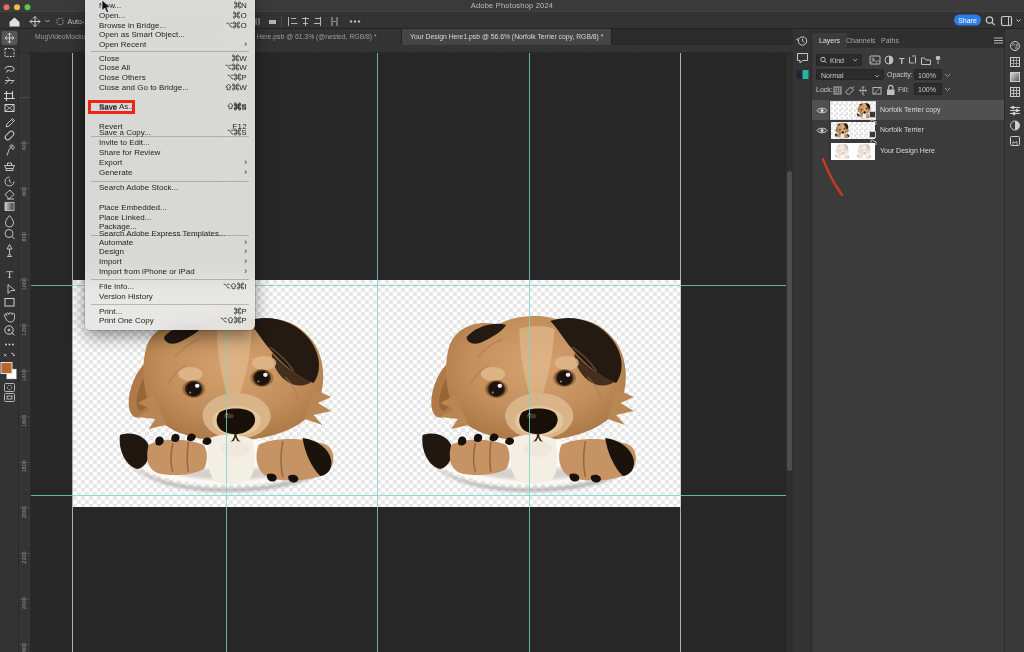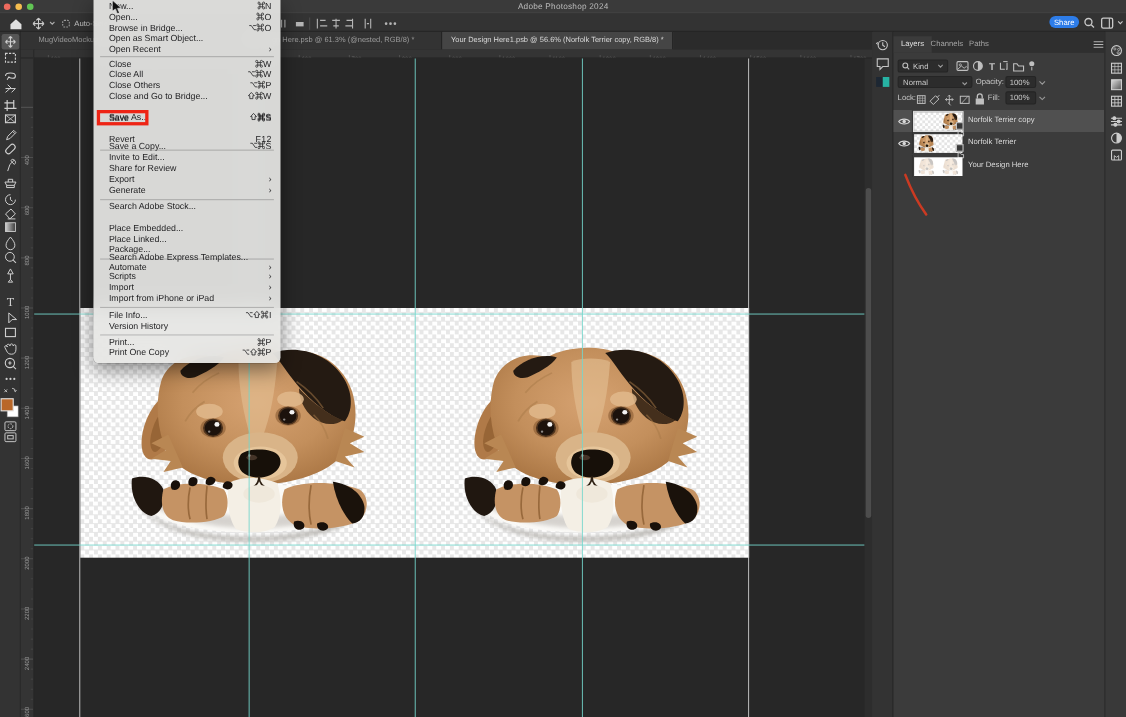--- a/index.html
+++ b/index.html
@@ -552,21 +552,21 @@
         <span class="lab">Place Linked...</span>
       </div>
     <div class="mi" style="top:222.45px;">
         <span class="lab">Package...</span>
       </div>
     <div class="mi" style="top:237.65px;">
         <span class="lab">Automate</span>
         <span class="sc" style="font-size:8.5px;">›</span>
       </div>
     <div class="mi" style="top:247.40px;">
-        <span class="lab">Scripts</span>
+        <span class="lab">Design</span>
         <span class="sc" style="font-size:8.5px;">›</span>
       </div>
     <div class="mi" style="top:257.15px;">
         <span class="lab">Import</span>
         <span class="sc" style="font-size:8.5px;">›</span>
       </div>
     <div class="mi" style="top:266.90px;">
         <span class="lab">Import from iPhone or iPad</span>
         <span class="sc" style="font-size:8.5px;">›</span>
       </div>

